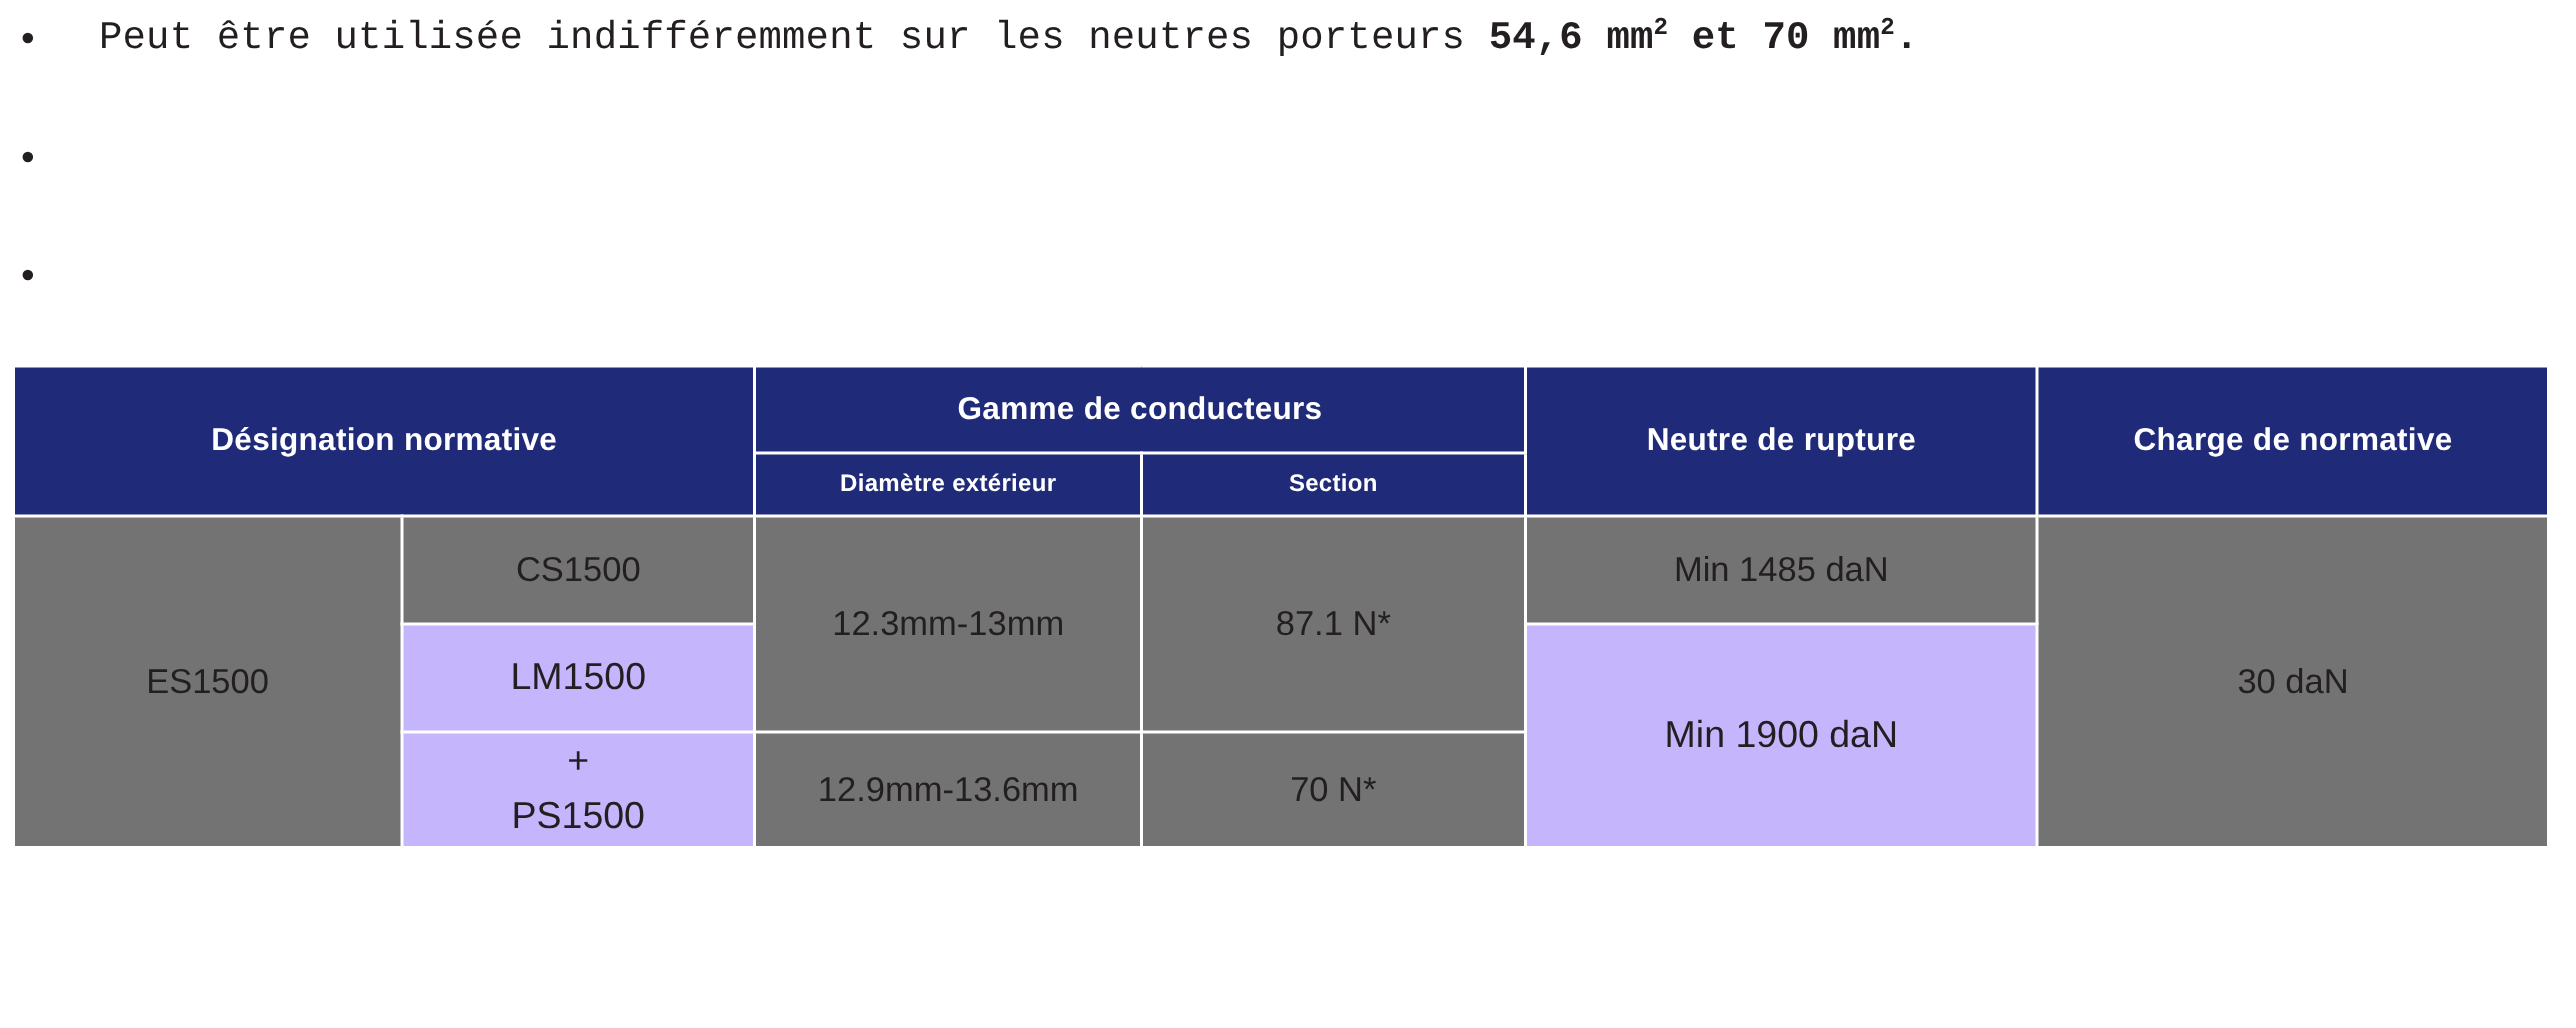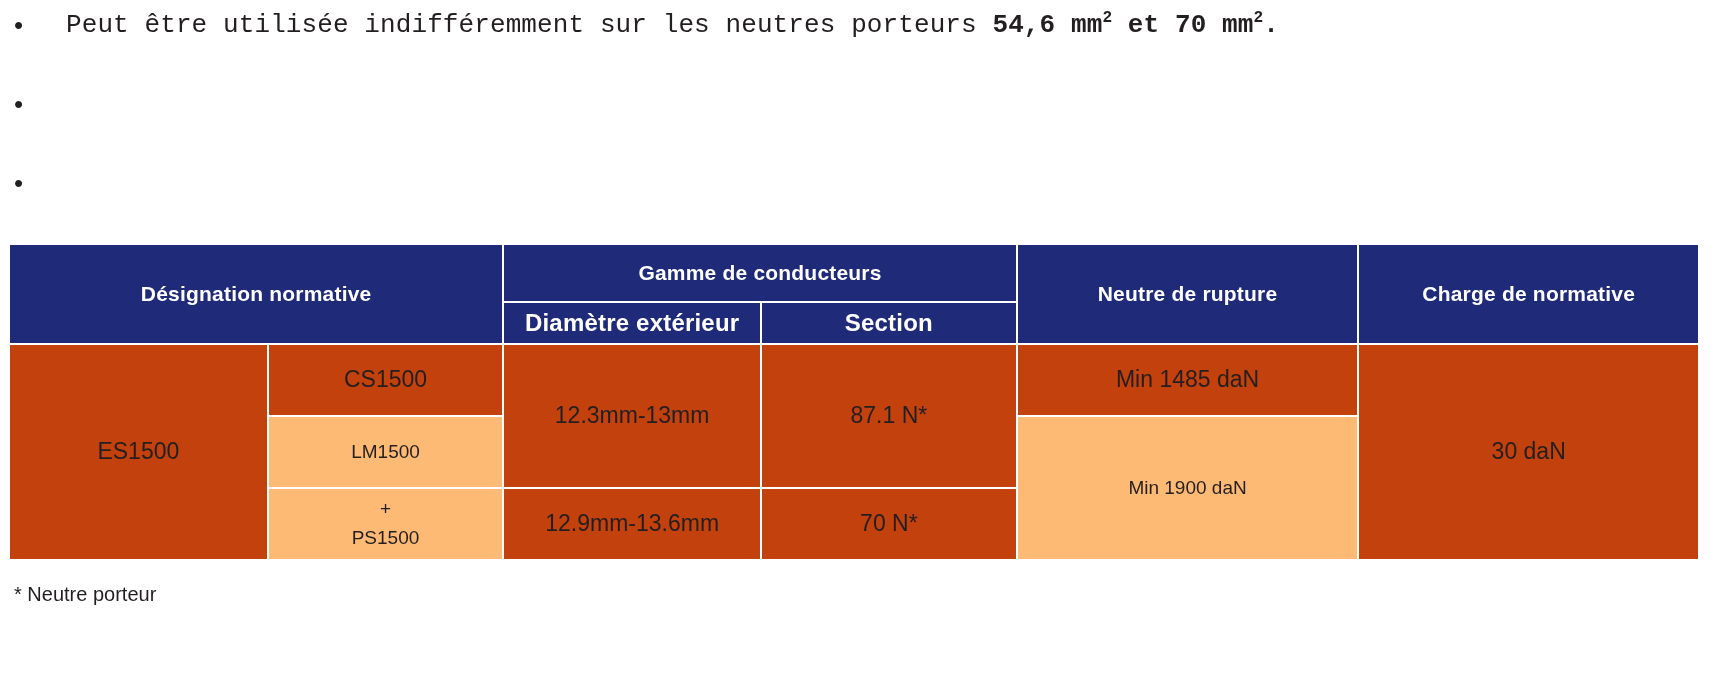--- a/index.html
+++ b/index.html
@@ -77,29 +77,29 @@
   }
   .hdr {
     background: #1f2a78;
     color: #ffffff;
     font-weight: bold;
     font-size: 21px;
     letter-spacing: 0.2px;
   }
   .hdr.tall { height: 98px; }
   .hdr.h-top { height: 56px; }
-  .hdr.h-sub { height: 40px; font-size: 24px; }
+  .hdr.h-sub { height: 40px; font-size: 16px; }
   .cell-lt {
-    background: #c2410c;
+    background: #737373;
     font-size: 23px;
     color: #231f20;
   }
   .cell-dk {
-    background: #fdba74;
-    font-size: 19px;
+    background: #c4b5fd;
+    font-size: 25px;
     color: #231f20;
   }
   .r1 { height: 72px; }
   .r2 { height: 72px; }
   .r3 { height: 72px; }
   .multi span { display: block; line-height: 1.5; }
 
   
   col.c1 { width: 256px; }
   col.c2 { width: 233px; }
@@ -177,15 +177,14 @@
             <span>+</span>
             <span>PS1500</span>
           </td>
           <td class="cell-lt">12.9mm-13.6mm</td>
           <td class="cell-lt">70 N*</td>
         </tr>
       </tbody>
     </table>
   </div>
 
-  <div class="footnote">* Neutre porteur</div>
 
 </div>
 
 </body></html>

